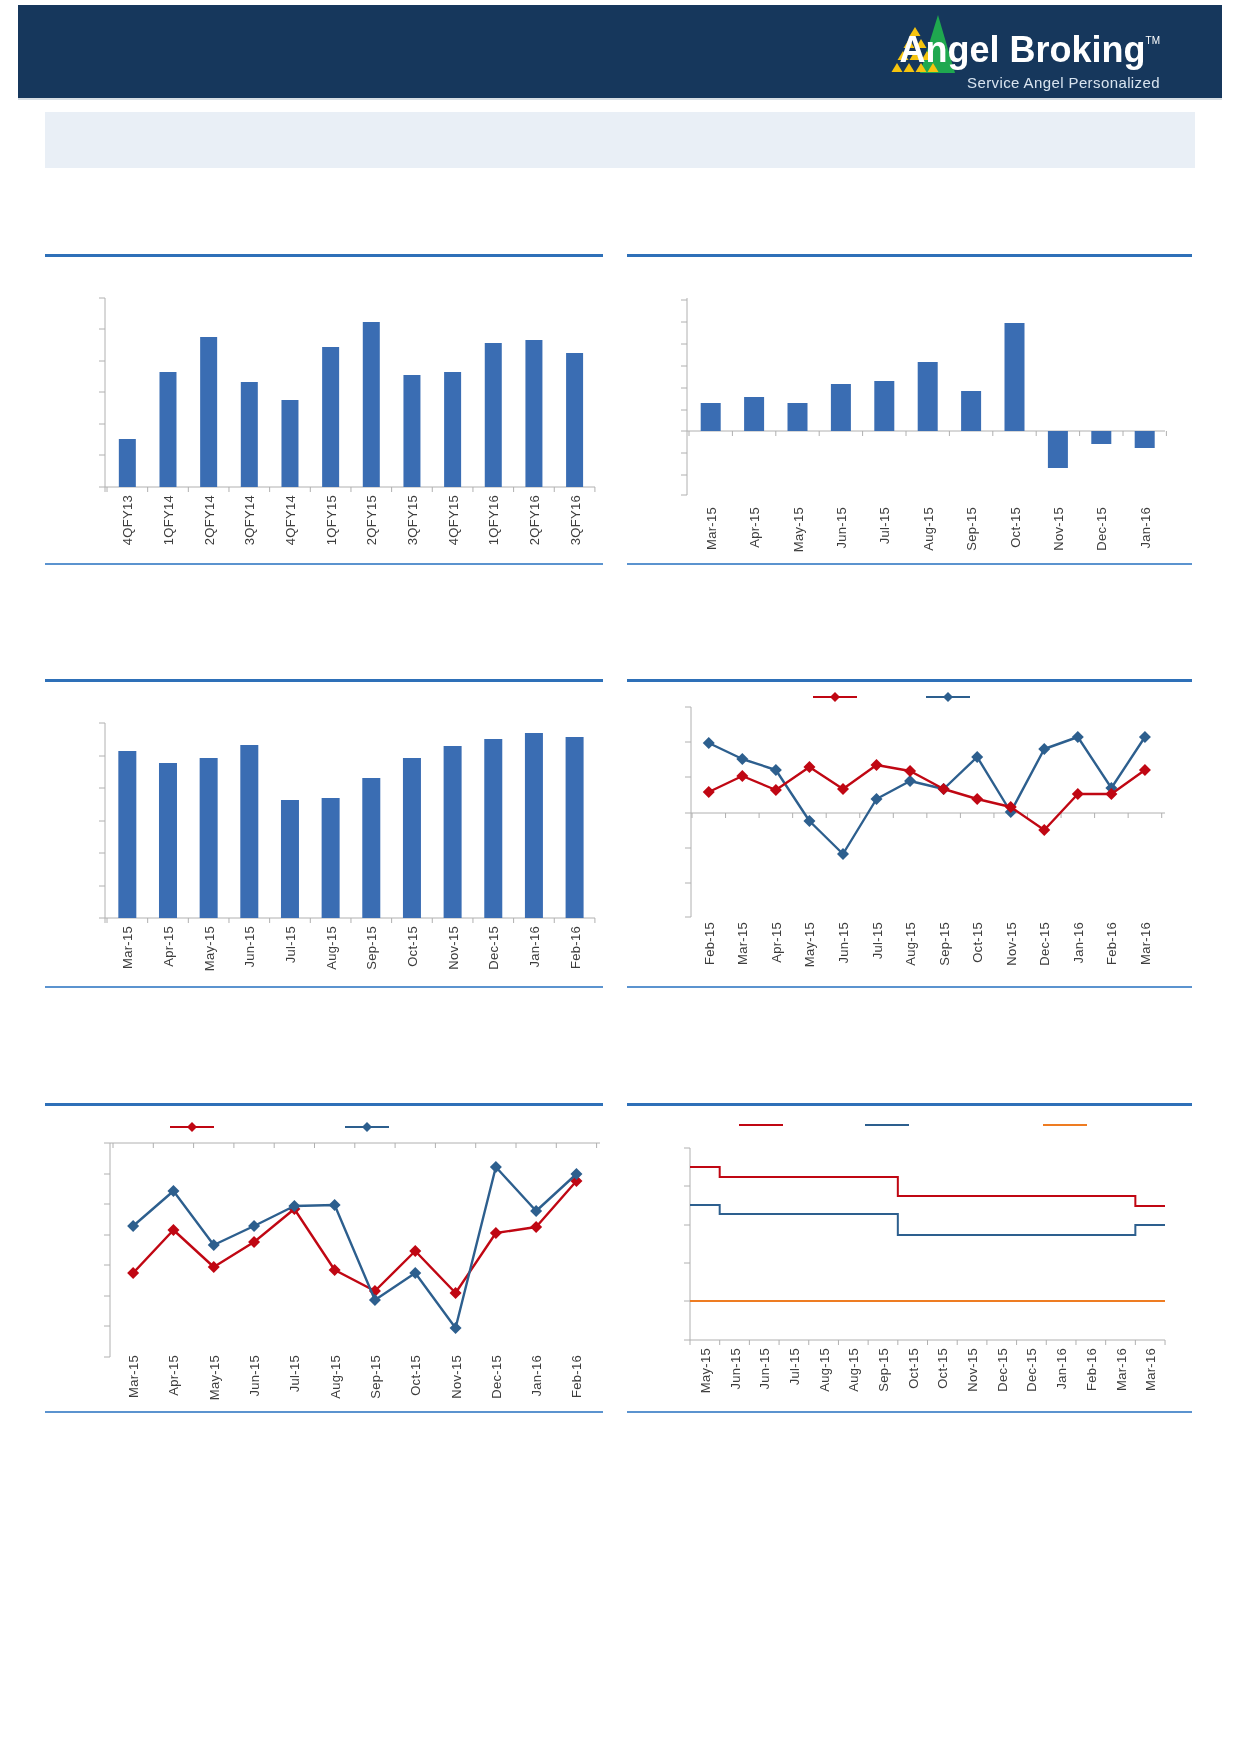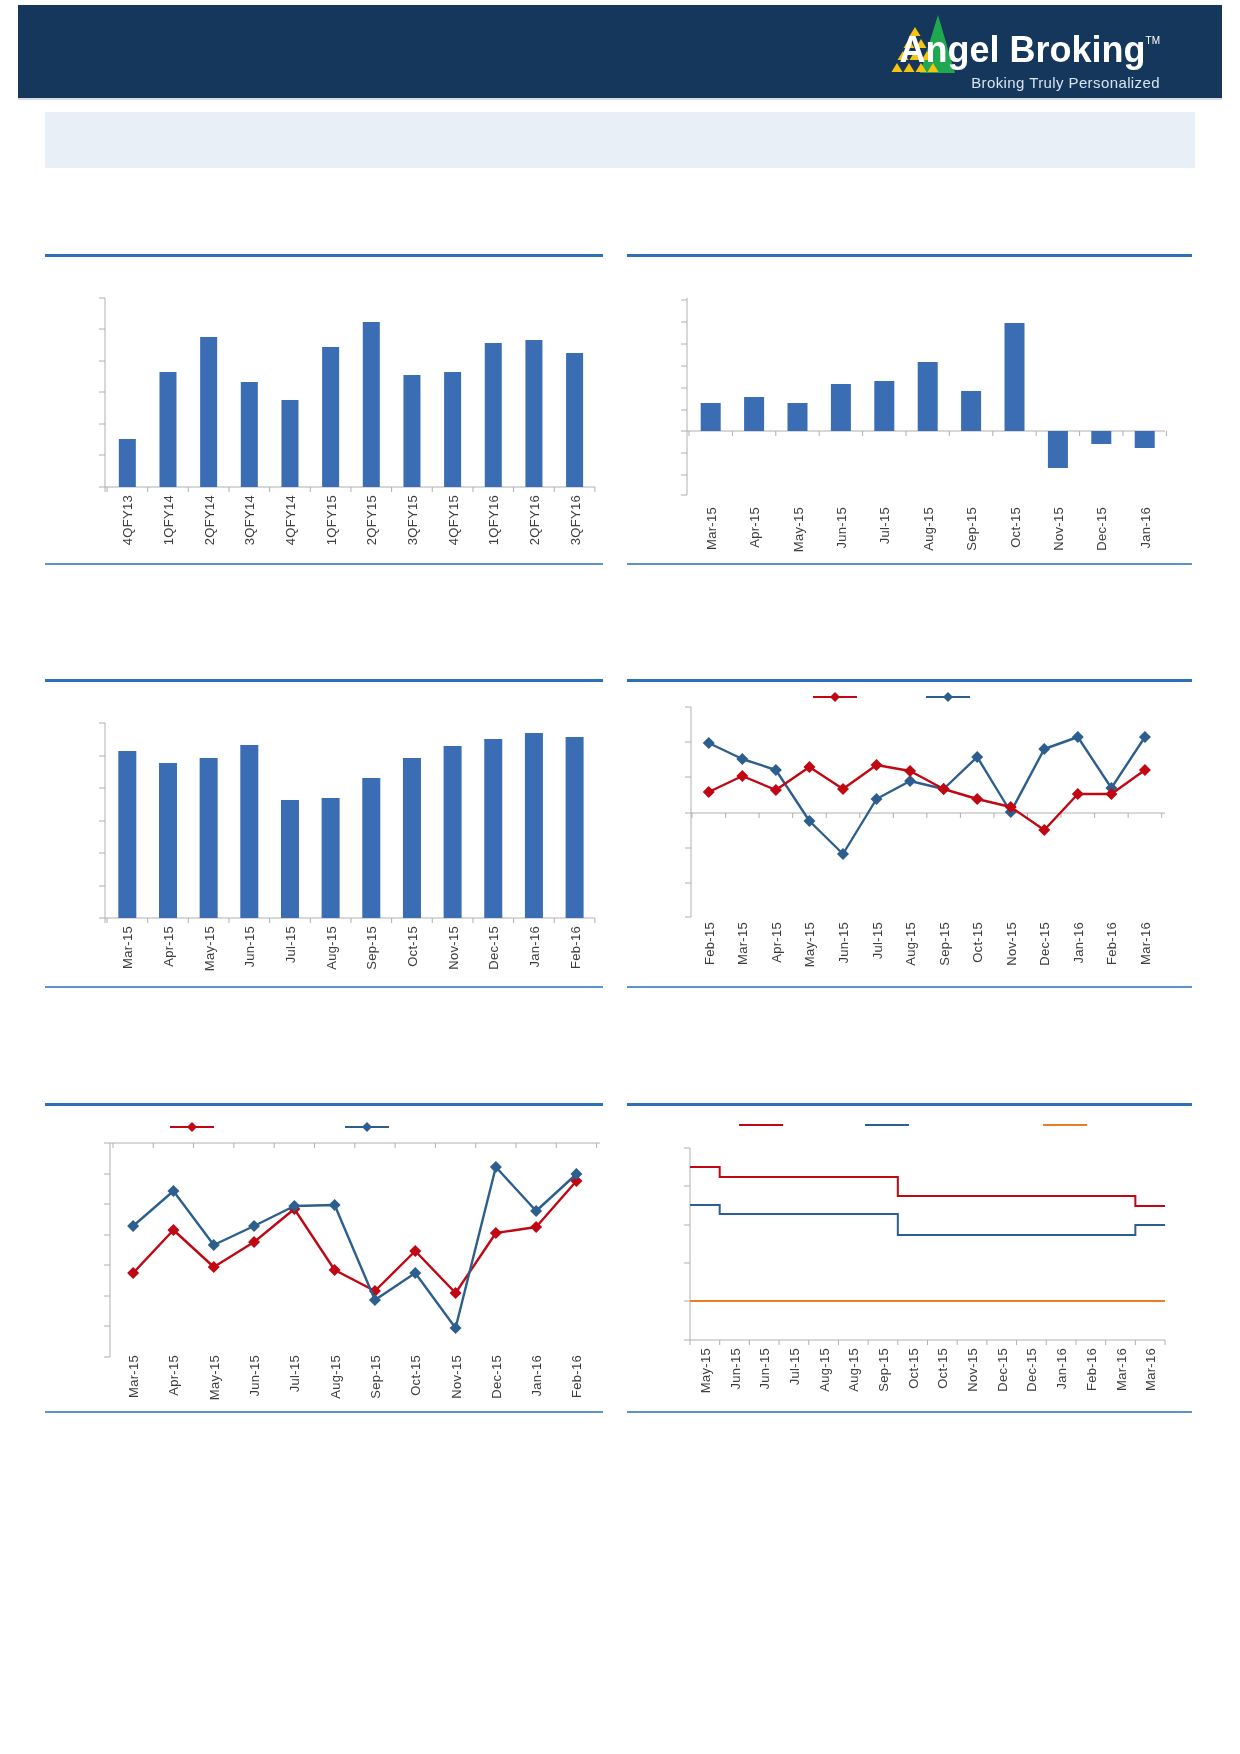--- a/index.html
+++ b/index.html
@@ -39,21 +39,21 @@
           <polygon points="36,38 41.5,47 30.5,47"></polygon>
           <polygon points="6,50 11.5,59 0.5,59"></polygon>
           <polygon points="18,50 23.5,59 12.5,59"></polygon>
           <polygon points="30,50 35.5,59 24.5,59"></polygon>
           <polygon points="42,50 47.5,59 36.5,59"></polygon>
         </g>
       </svg>
     </div>
     <div class="brand-block">
       <span class="brand">Angel Broking</span><span class="tm">TM</span>
-      <div class="tagline">Broking Truly Personalized</div>
+      <div class="tagline">Service Angel Personalized</div>
     </div>
   </div>
   <div class="header-edge"></div>
 
   <div class="banner"></div>
 
   <div class="sep-title" style="left:45px;top:254px;width:558px;"></div>
   <div class="sep-title" style="left:627px;top:254px;width:565px;"></div>
   <div class="sep-bottom" style="left:45px;top:563px;width:558px;"></div>
   <div class="sep-bottom" style="left:627px;top:563px;width:565px;"></div>

